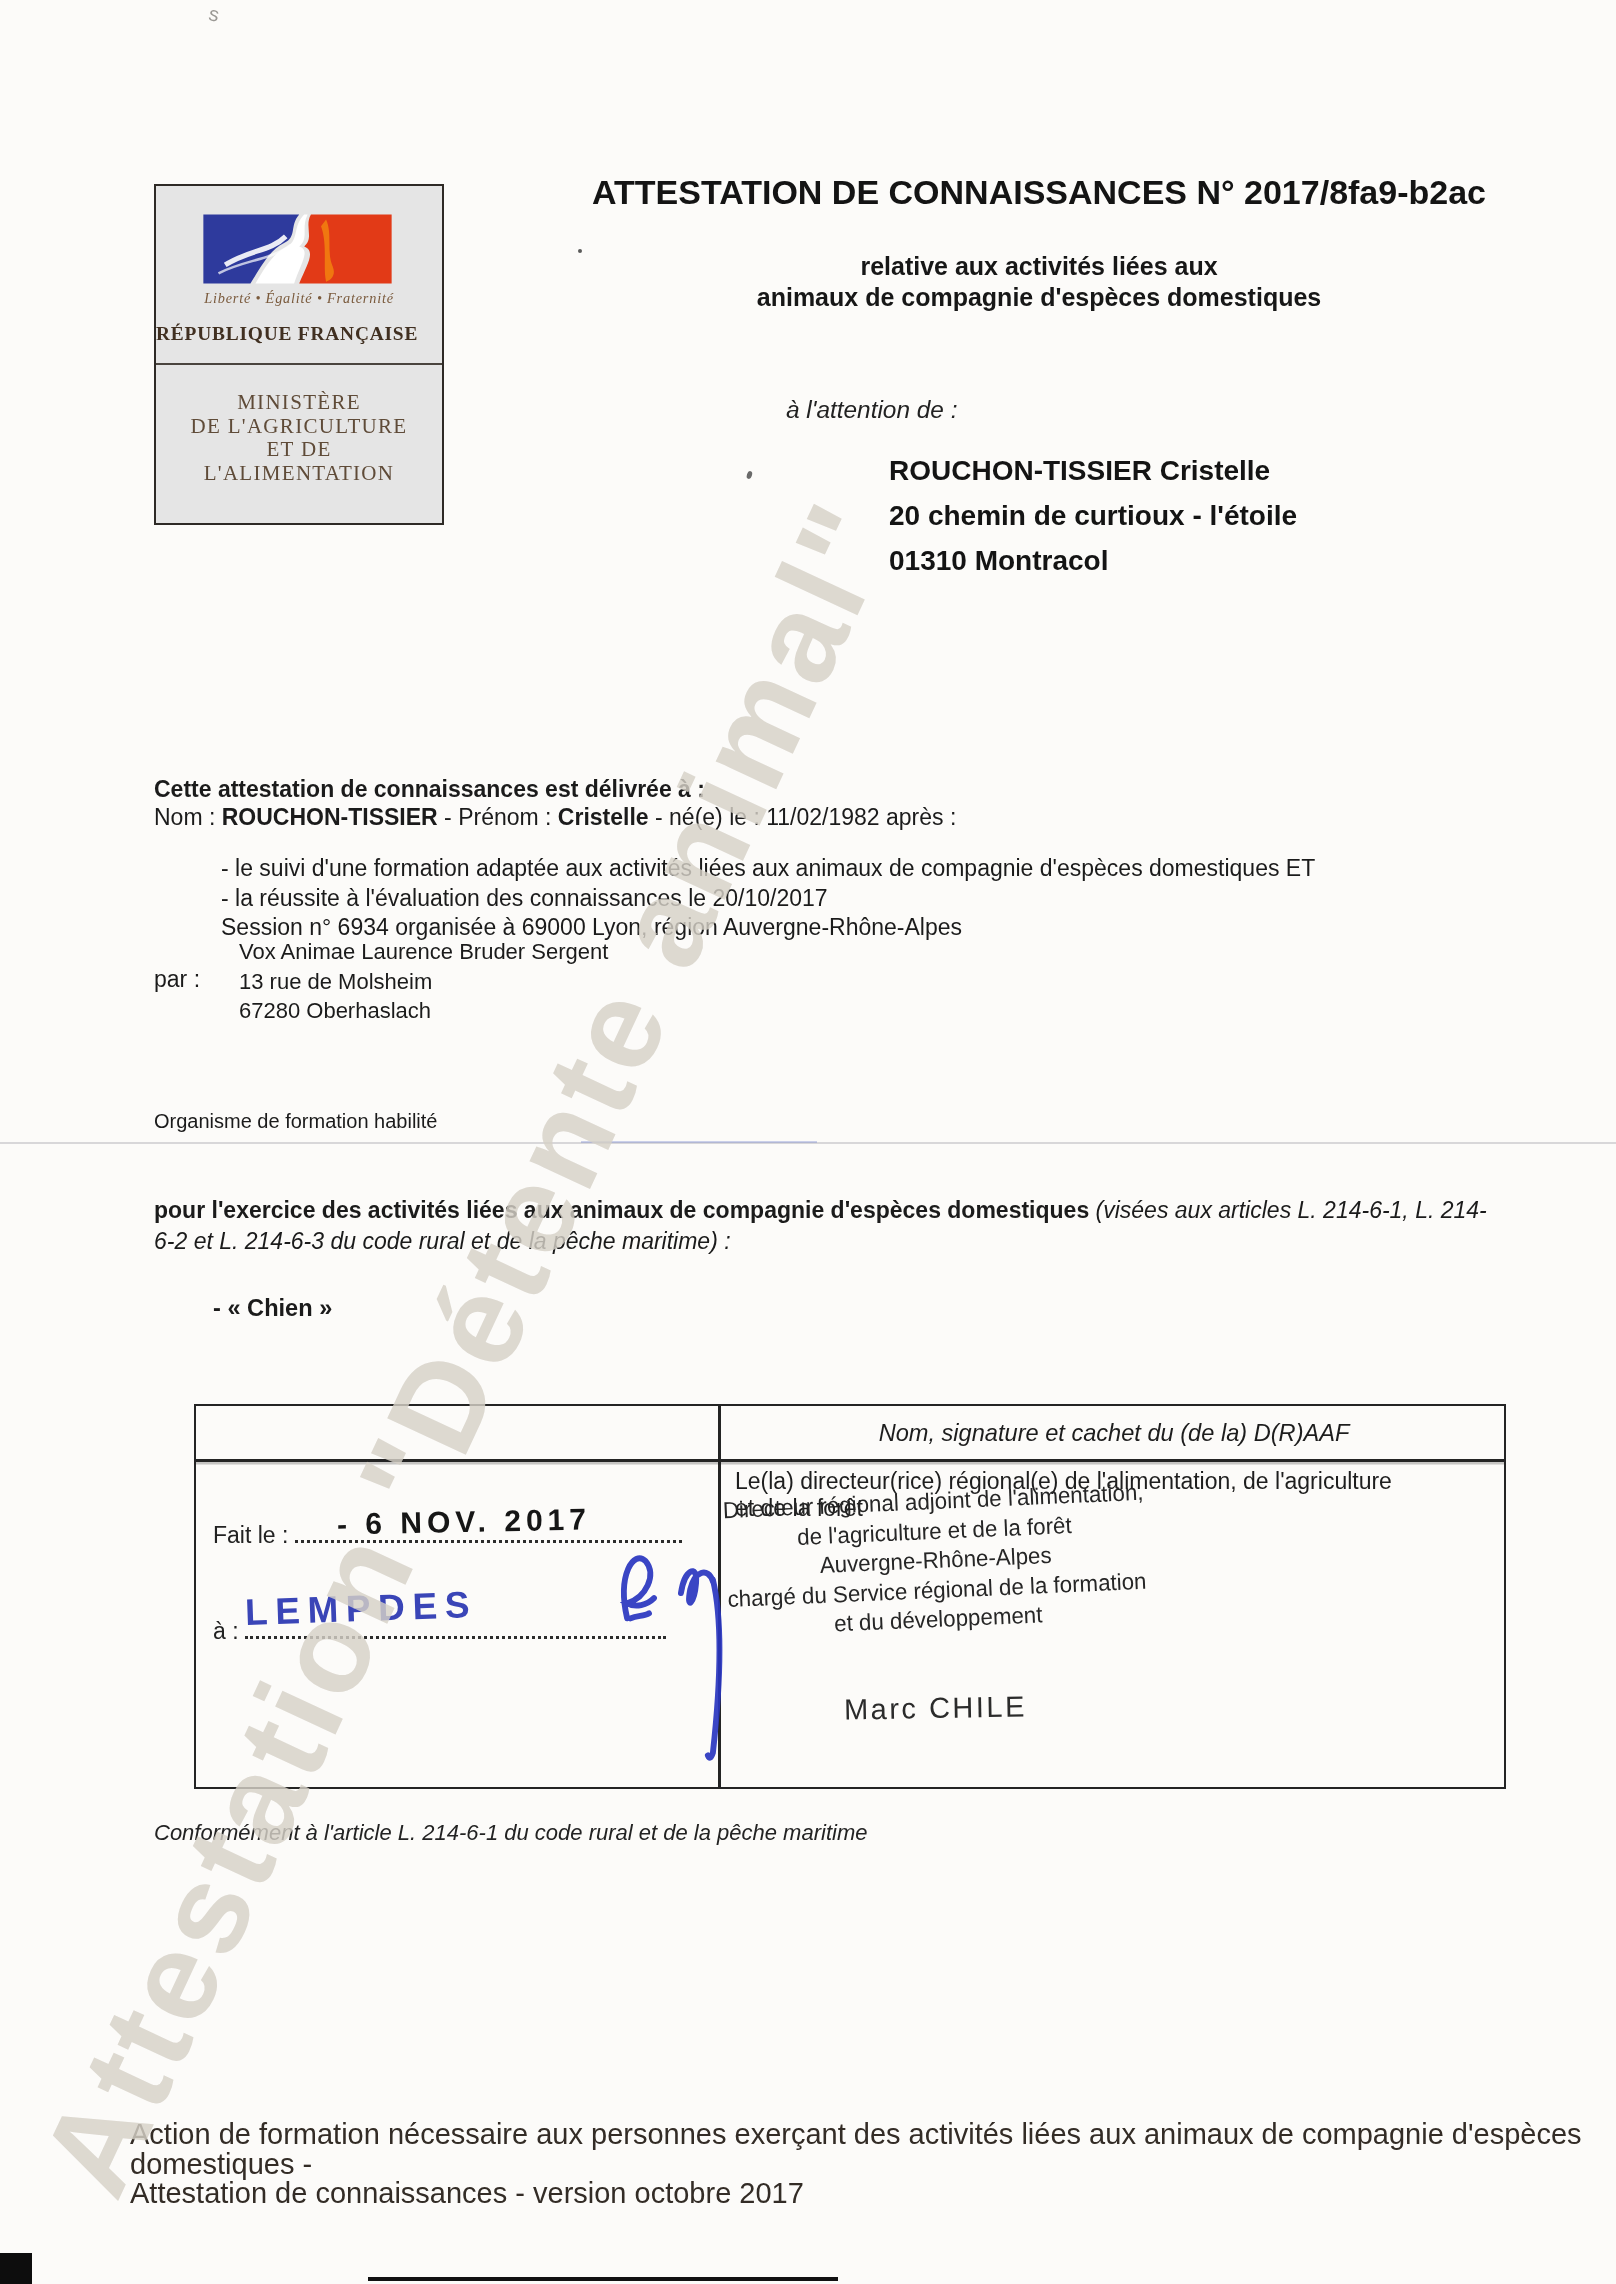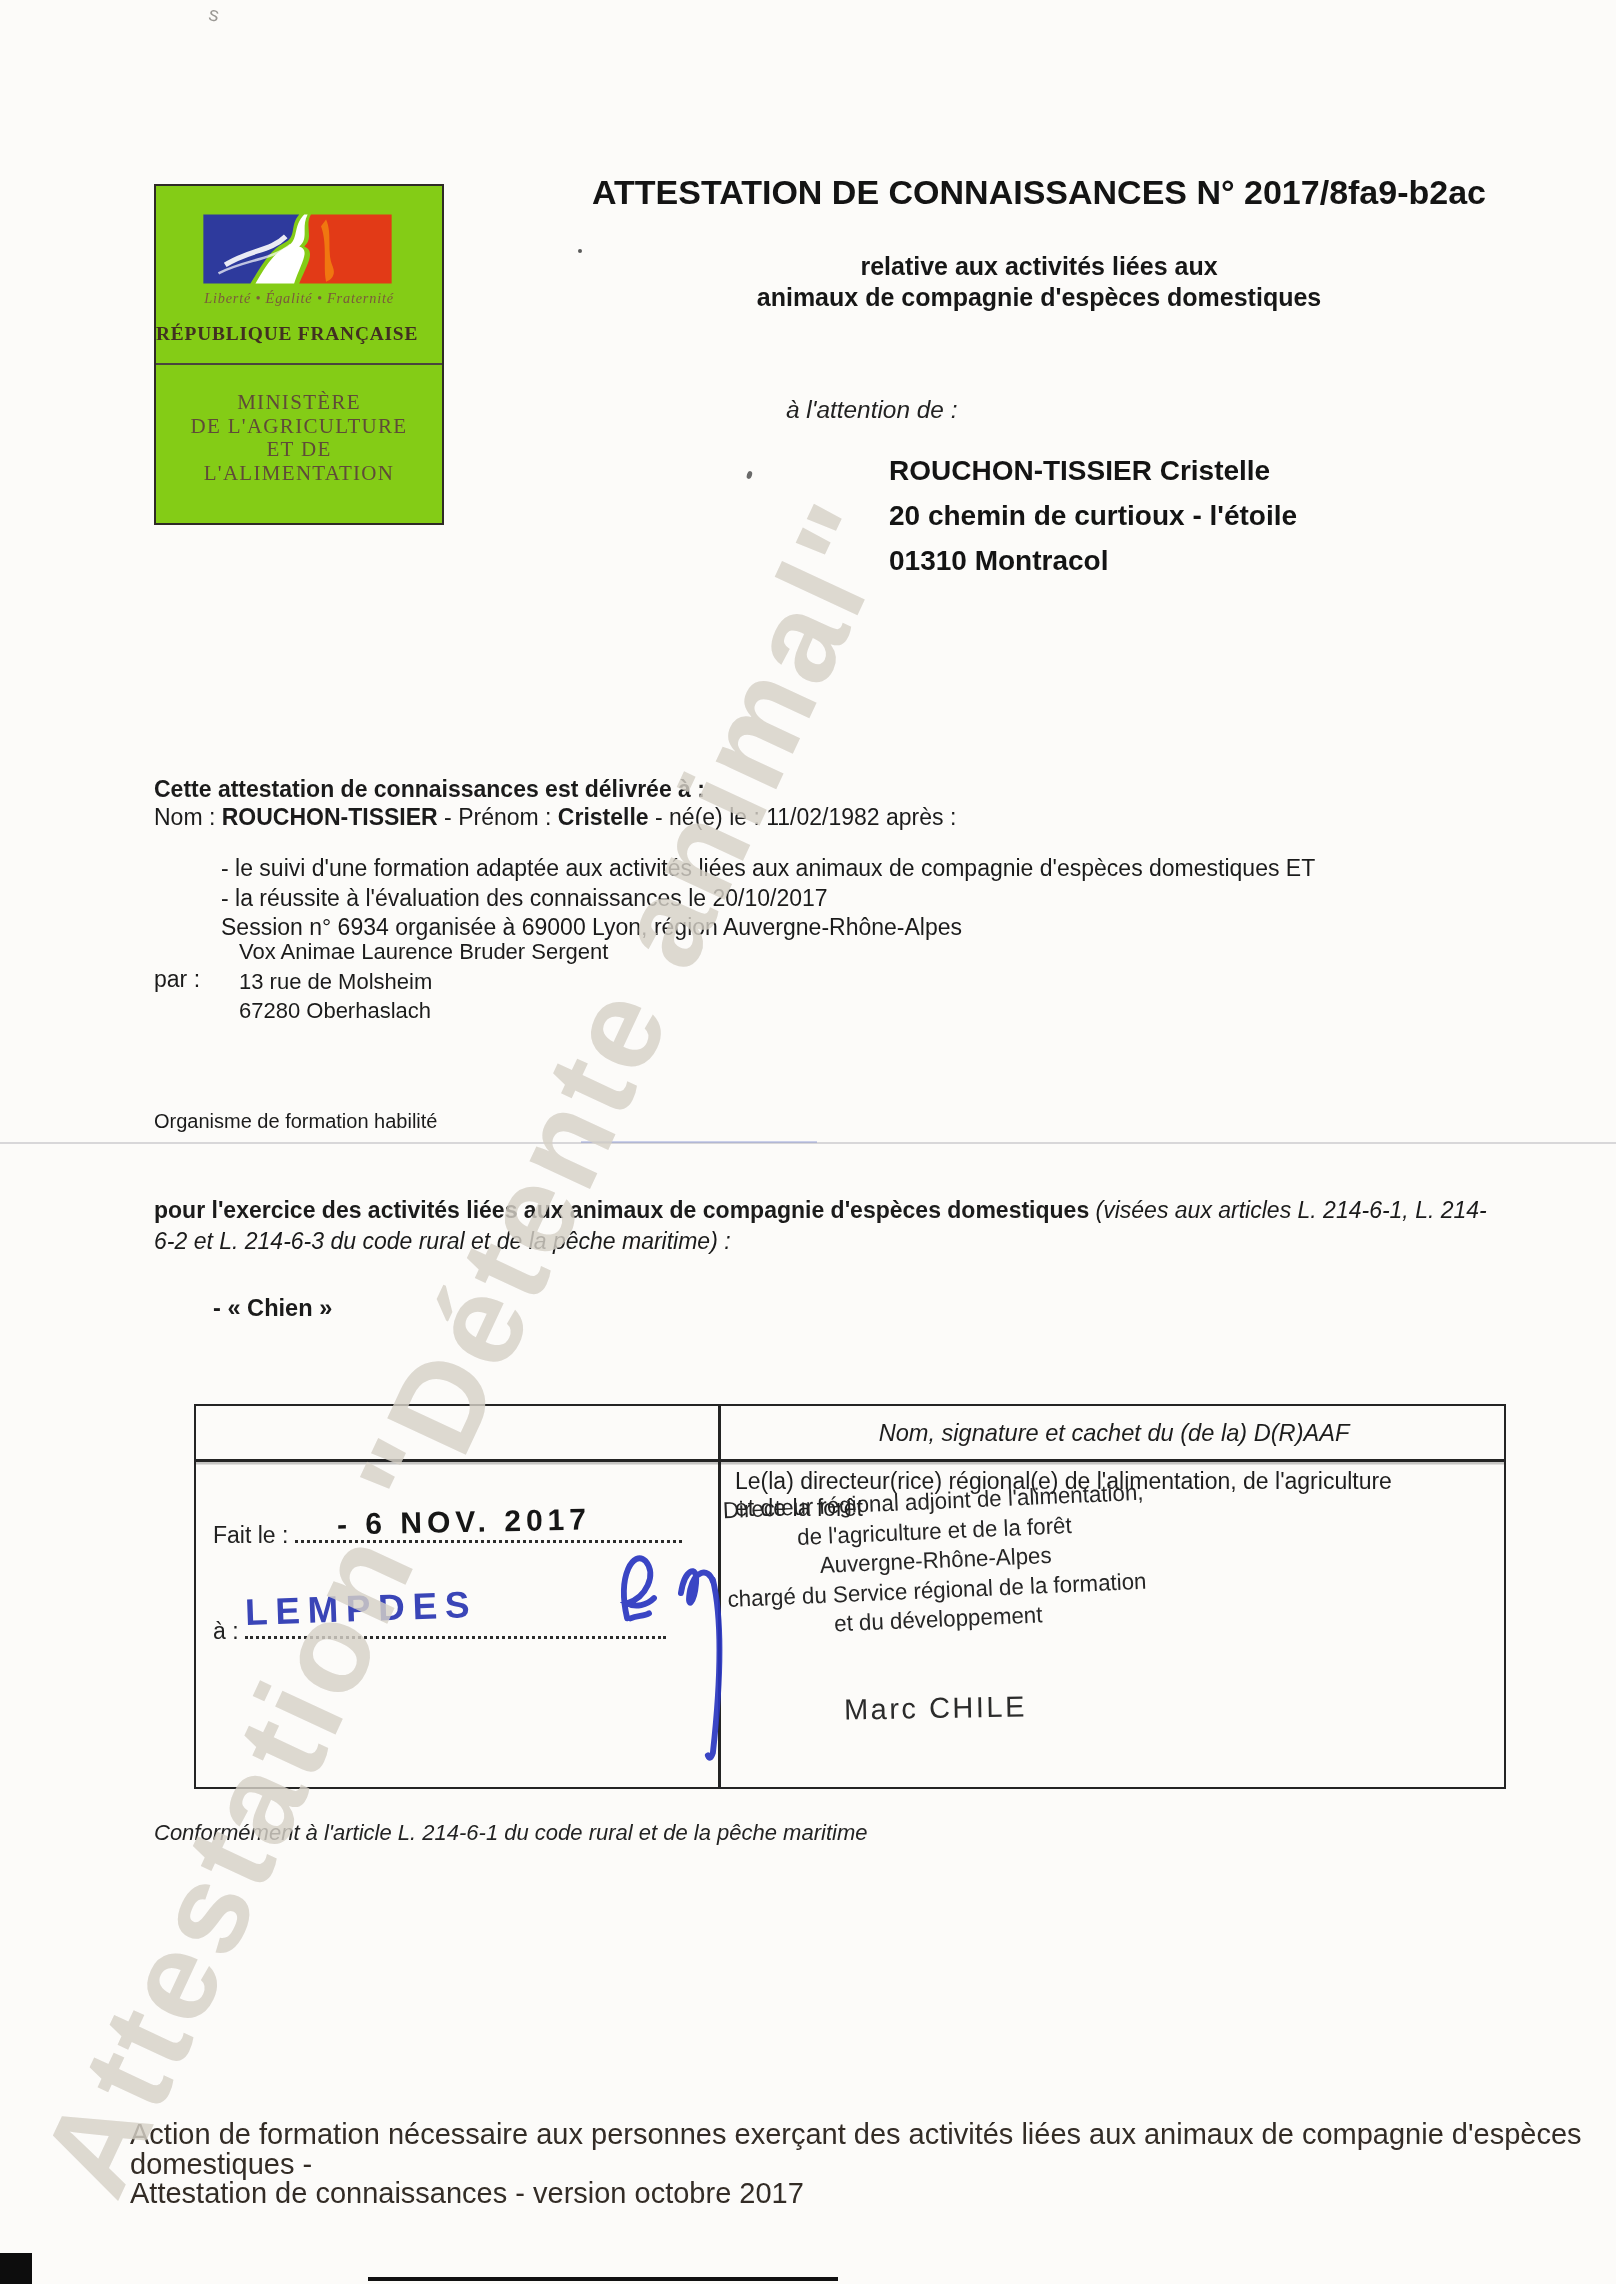--- a/index.html
+++ b/index.html
@@ -4,21 +4,21 @@
 <style>
   html,body{margin:0;padding:0;background:#777;}
   .page{
     position:relative;width:1616px;height:2284px;margin:0 auto;
     background:#fcfbf9;overflow:hidden;
     font-family:"Liberation Sans","DejaVu Sans",sans-serif;
     color:#1b1b1b;
   }
   .abs{position:absolute;}
   
-  .logo-box{left:154px;top:184px;width:286px;height:337px;border:2.5px solid #2e2a26;background:#84cc16;}
+  .logo-box{left:154px;top:184px;width:286px;height:337px;border:2.5px solid #2e2a26;background:#e5e5e5;}
   .logo-flag{position:absolute;left:44px;top:25px;}
   .logo-motto{position:absolute;left:0;top:104px;width:100%;text-align:center;
     font-family:"Liberation Serif","DejaVu Serif",serif;font-style:italic;font-size:14.3px;color:#7a5a3c;letter-spacing:0.8px;}
   .logo-republique{position:absolute;left:0;top:125px;width:100%;
     font-family:"Liberation Serif","DejaVu Serif",serif;font-size:19.4px;font-weight:bold;color:#413021;letter-spacing:0.8px;margin-top:12px;}
   .logo-divider{position:absolute;left:0;top:177px;width:100%;height:1.7px;background:#4a443e;}
   .logo-ministry{position:absolute;left:0;top:205px;width:100%;text-align:center;
     font-family:"Liberation Serif","DejaVu Serif",serif;font-size:21px;color:#5f4b38;letter-spacing:1.3px;line-height:23.6px;}
   
   .title{left:219px;top:173px;width:1640px;text-align:center;font-size:34px;font-weight:bold;letter-spacing:0px;color:#141414;}

